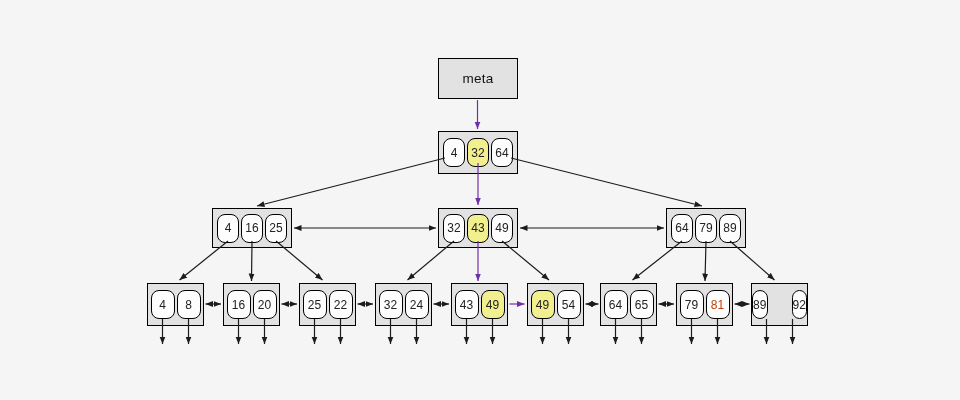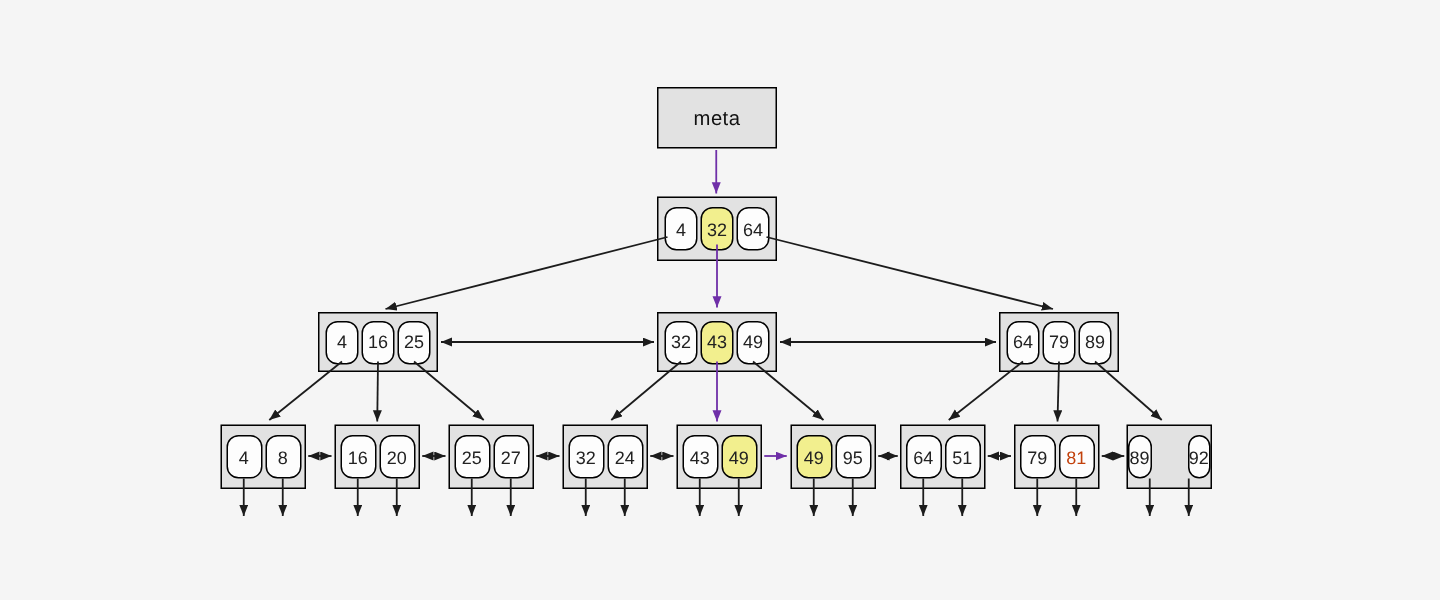--- a/index.html
+++ b/index.html
@@ -116,37 +116,37 @@
     <div class="node leaf" style="left: 147px; top: 283px; width: 57px; height: 43px; background: rgb(226, 226, 226); border-color: rgb(0, 0, 0);">
       <div class="cell" style="background: rgb(253, 253, 253); color: rgb(34, 34, 34);">4</div>
       <div class="cell" style="background: rgb(253, 253, 253); color: rgb(34, 34, 34);">8</div>
     </div>
     <div class="node leaf" style="left: 223px; top: 283px; width: 57px; height: 43px; background: rgb(226, 226, 226); border-color: rgb(0, 0, 0);">
       <div class="cell" style="background: rgb(253, 253, 253); color: rgb(34, 34, 34);">16</div>
       <div class="cell" style="background: rgb(253, 253, 253); color: rgb(34, 34, 34);">20</div>
     </div>
     <div class="node leaf" style="left: 299px; top: 283px; width: 57px; height: 43px; background: rgb(226, 226, 226); border-color: rgb(0, 0, 0);">
       <div class="cell" style="background: rgb(253, 253, 253); color: rgb(34, 34, 34);">25</div>
-      <div class="cell" style="background: rgb(253, 253, 253); color: rgb(34, 34, 34);">27</div>
+      <div class="cell" style="background: rgb(253, 253, 253); color: rgb(34, 34, 34);">22</div>
     </div>
     <div class="node leaf" style="left: 375px; top: 283px; width: 57px; height: 43px; background: rgb(226, 226, 226); border-color: rgb(0, 0, 0);">
       <div class="cell" style="background: rgb(253, 253, 253); color: rgb(34, 34, 34);">32</div>
       <div class="cell" style="background: rgb(253, 253, 253); color: rgb(34, 34, 34);">24</div>
     </div>
     <div class="node leaf" style="left: 451px; top: 283px; width: 57px; height: 43px; background: rgb(226, 226, 226); border-color: rgb(0, 0, 0);">
       <div class="cell" style="background: rgb(253, 253, 253); color: rgb(34, 34, 34);">43</div>
       <div class="cell hl" style="background: rgb(242, 239, 142); color: rgb(34, 34, 34);">49</div>
     </div>
     <div class="node leaf" style="left: 527px; top: 283px; width: 57px; height: 43px; background: rgb(226, 226, 226); border-color: rgb(0, 0, 0);">
       <div class="cell hl" style="background: rgb(242, 239, 142); color: rgb(34, 34, 34);">49</div>
-      <div class="cell" style="background: rgb(253, 253, 253); color: rgb(34, 34, 34);">95</div>
+      <div class="cell" style="background: rgb(253, 253, 253); color: rgb(34, 34, 34);">54</div>
     </div>
     <div class="node leaf" style="left: 600px; top: 283px; width: 57px; height: 43px; background: rgb(226, 226, 226); border-color: rgb(0, 0, 0);">
       <div class="cell" style="background: rgb(253, 253, 253); color: rgb(34, 34, 34);">64</div>
-      <div class="cell" style="background: rgb(253, 253, 253); color: rgb(34, 34, 34);">51</div>
+      <div class="cell" style="background: rgb(253, 253, 253); color: rgb(34, 34, 34);">65</div>
     </div>
     <div class="node leaf" style="left: 676px; top: 283px; width: 57px; height: 43px; background: rgb(226, 226, 226); border-color: rgb(0, 0, 0);">
       <div class="cell" style="background: rgb(253, 253, 253); color: rgb(34, 34, 34);">79</div>
       <div class="cell" style="background: rgb(253, 253, 253); color: #c2410c;">81</div>
     </div>
     <div class="node leaf" style="left: 751px; top: 283px; width: 57px; height: 43px; background: rgb(226, 226, 226); border-color: rgb(0, 0, 0);">
       <div class="cell" style="background: rgb(253, 253, 253); color: rgb(34, 34, 34);">89</div>
       <div class="cell" style="background: rgb(253, 253, 253); color: rgb(34, 34, 34); margin-left: 22px;">92</div>
     </div>
   </div>

